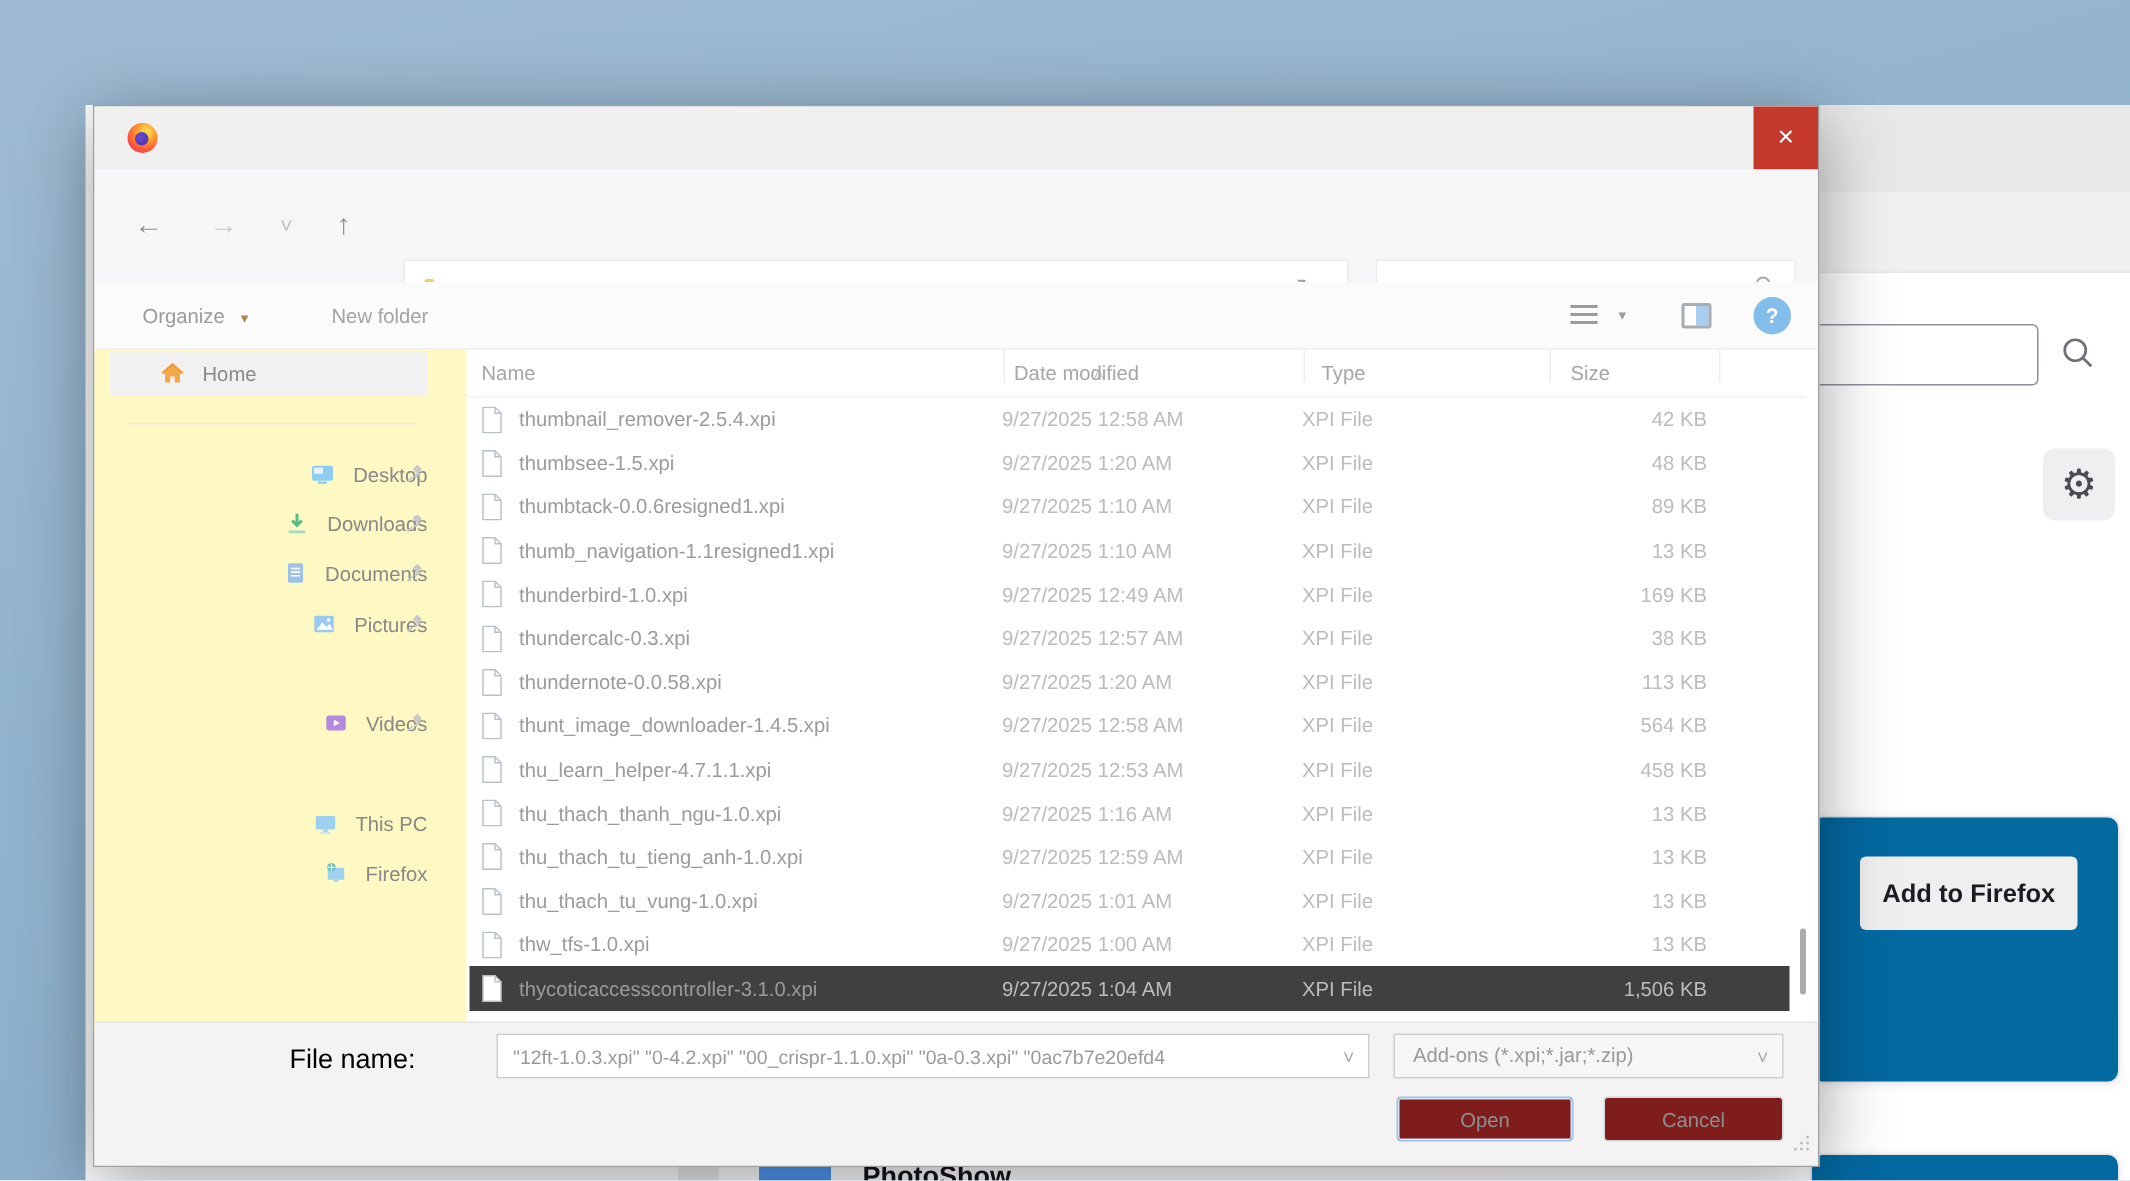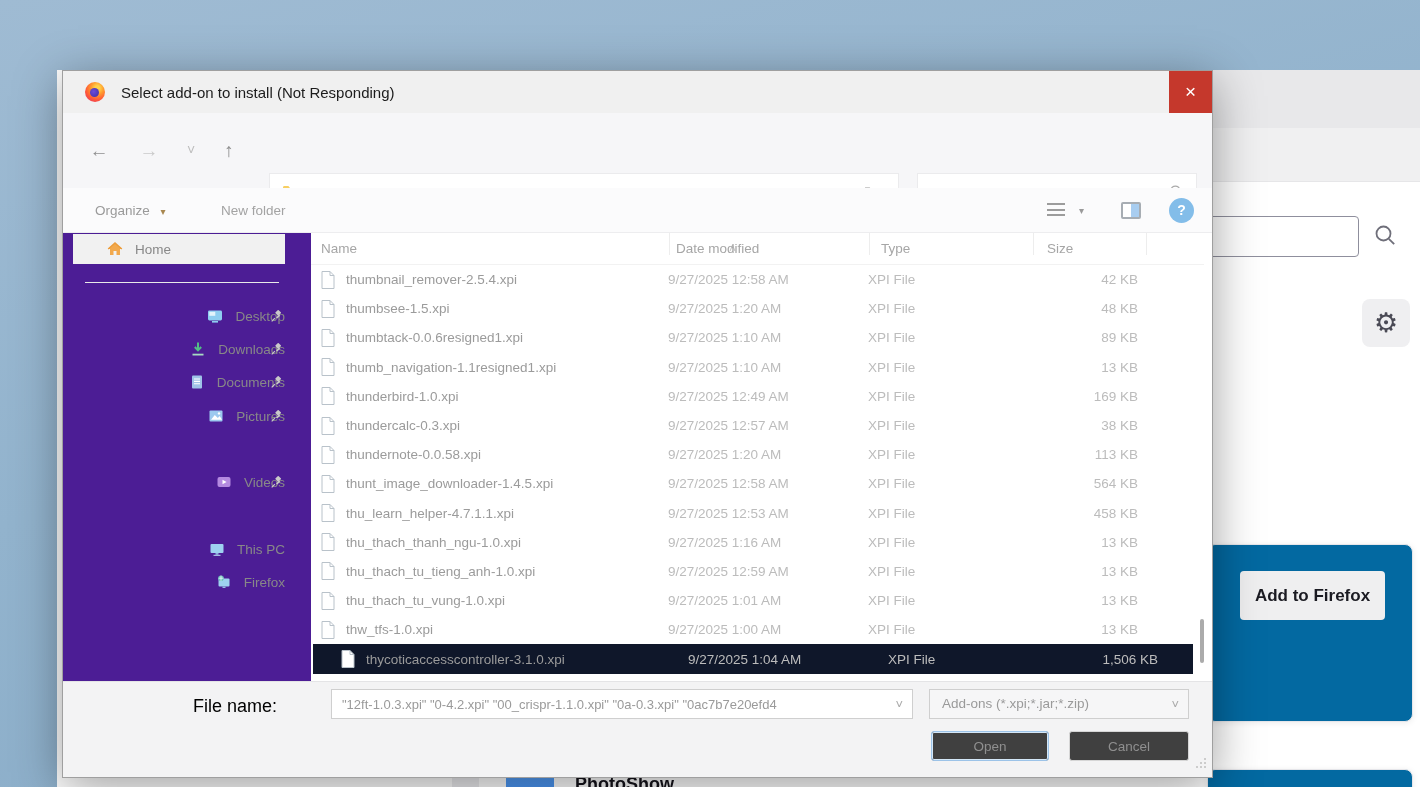--- a/index.html
+++ b/index.html
@@ -61,58 +61,58 @@
   .cmd-organize .caret{font-size:10px;margin-left:7px;color:#a8874f;}
   .cmd-newfolder{left:158px;color:#a3a3a3;}
   .icn-list{position:absolute;left:984px;top:15px;width:18px;height:16px;
             background:repeating-linear-gradient(to bottom,#9c9c9c 0 2px,transparent 2px 5.6px);}
   .icn-listcaret{position:absolute;left:1016px;top:0;height:45px;line-height:45px;font-size:10px;color:#9a9a9a;}
   .icn-pane{position:absolute;left:1058px;top:14px;width:20px;height:17px;border:2px solid #a7adb3;border-radius:2px;
             background:linear-gradient(to right,#fff 0 50%,#a8cdf0 50% 100%);}
   .icn-help{position:absolute;left:1106px;top:10px;width:25px;height:25px;border-radius:50%;background:#83bde9;color:#fff;
             font-size:14px;font-weight:bold;text-align:center;line-height:25px;}
 
-  .side{position:absolute;left:0;top:162px;width:248px;height:453px;background:#4c1d95;}
+  .side{position:absolute;left:0;top:162px;width:248px;height:453px;background:#fef9c3;}
   .srow{position:absolute;left:10px;width:212px;height:30px;display:flex;align-items:center;font-size:13.5px;color:#888888;}
   .srow .ic{display:inline-flex;width:16px;justify-content:center;}
   .srow .lbl{margin-left:12px;}
   .srow .pin{position:absolute;right:3px;top:9px;}
   .srow-home{top:1px;background:#f1f1f1;padding-left:34px;}
   .side-sep{position:absolute;left:22px;top:49px;width:194px;height:1px;background:#e9e9e9;}
   .p0{top:68px}.p1{top:101px}.p2{top:134px}.p3{top:168px}.p4{top:201px}.p5{top:234px}
   .o0{top:301px}.o1{top:334px}
   .srow.pinned,.srow.other{padding-left:40px;justify-content:flex-end;}
 
   .lhead{position:absolute;left:248px;top:162px;right:8px;height:32px;font-size:13.5px;color:#a6a6a6;border-bottom:1px solid #f2f2f2;}
   .lhead span{position:absolute;top:0;line-height:32px;}
   .h-name{left:10px}.h-date{left:365px}.h-type{left:570px}.h-size{left:736px}
   .h-sort{position:absolute;left:418px;top:-7px;font-size:12px;color:#c3c3c3;}
   .h-sep{position:absolute;top:5px;width:1px;height:22px;background:#ededed;}
   .hs1{left:358px}.hs2{left:558px}.hs3{left:722px}.hs4{left:835px}
 
   .flist{position:absolute;left:250px;top:194px;width:880px;}
   .frow{display:flex;align-items:center;height:29.2px;font-size:13.5px;color:#bcbcbc;}
-  .frow.selected{background:#0f172a;padding-left:20px;}
+  .frow.selected{background:#404040;}
   .frow .ficon{width:15px;margin:0 10px 0 8px;display:inline-flex;}
   .fc{white-space:nowrap;overflow:hidden;}
   .fc.name{width:322px;color:#9b9b9b;}
   .fc.date{width:200px;}
   .fc.type{width:162px;}
   .fc.size{width:108px;text-align:right;}
   .vscroll{position:absolute;left:1137px;top:548px;width:4px;height:44px;background:#ababab;border-radius:2px;}
 
   .foot{position:absolute;left:0;top:610px;right:0;bottom:0;background:#f3f3f4;border-top:1px solid #e4e4e6;}
   .fn-label{position:absolute;left:130px;top:14px;width:126px;text-align:left;font-size:18px;color:#000000;}
   .fn-combo{position:absolute;left:268px;top:7px;width:582px;height:30px;background:#fff;border:1px solid #cfcfcf;}
   .fn-combo input{width:100%;height:100%;border:none;outline:none;background:transparent;font-family:inherit;
                   font-size:13px;color:#9a9a9a;padding:0 26px 0 10px;}
   .fn-chev,.flt-chev{position:absolute;right:9px;top:0;height:30px;line-height:30px;font-size:13px;color:#a9a9a9;}
   .flt-combo{position:absolute;left:866px;top:7px;width:260px;height:30px;background:#f6f6f7;border:1px solid #cfcfcf;
              font-size:13.5px;color:#9a9a9a;line-height:28px;padding-left:12px;}
-  .btn{position:absolute;top:49px;height:30px;background:#404040;border-radius:3px;font-family:inherit;
+  .btn{position:absolute;top:49px;height:30px;background:#7f1d1d;border-radius:3px;font-family:inherit;
        font-size:13.5px;color:#8f8f8f;display:flex;align-items:center;justify-content:center;}
   .btn-open{left:868px;width:118px;border:1px solid #9cc3e8;box-shadow:inset 0 0 0 1px #d4e7f7;}
   .btn-cancel{left:1006px;width:120px;border:1px solid #d6d6d6;}
   .grip{position:absolute;right:5px;bottom:4px;}
 </style>
 </head>
 <body>
 
 <div class="stage">
 
@@ -138,21 +138,20 @@
     <div class="ps-sliver"></div>
     <div class="ps-icon"></div>
     <div class="ps-label">PhotoShow</div>
     <div class="pg-card pg-card2"></div>
   </div>
 
   <div class="dlg">
 
     <div class="dlg-title">
       <span class="ff-logo"></span>
-      <span class="dlg-title-text">Select add-on to install (Not Responding)</span>
     </div>
     <button class="dlg-close">
       <span>×</span>
     </button>
 
     <div class="navbar">
       <span class="nav-ic nav-back">←</span>
       <span class="nav-ic nav-fwd">→</span>
       <span class="nav-ic nav-chev">˅</span>
       <span class="nav-ic nav-up">↑</span>

